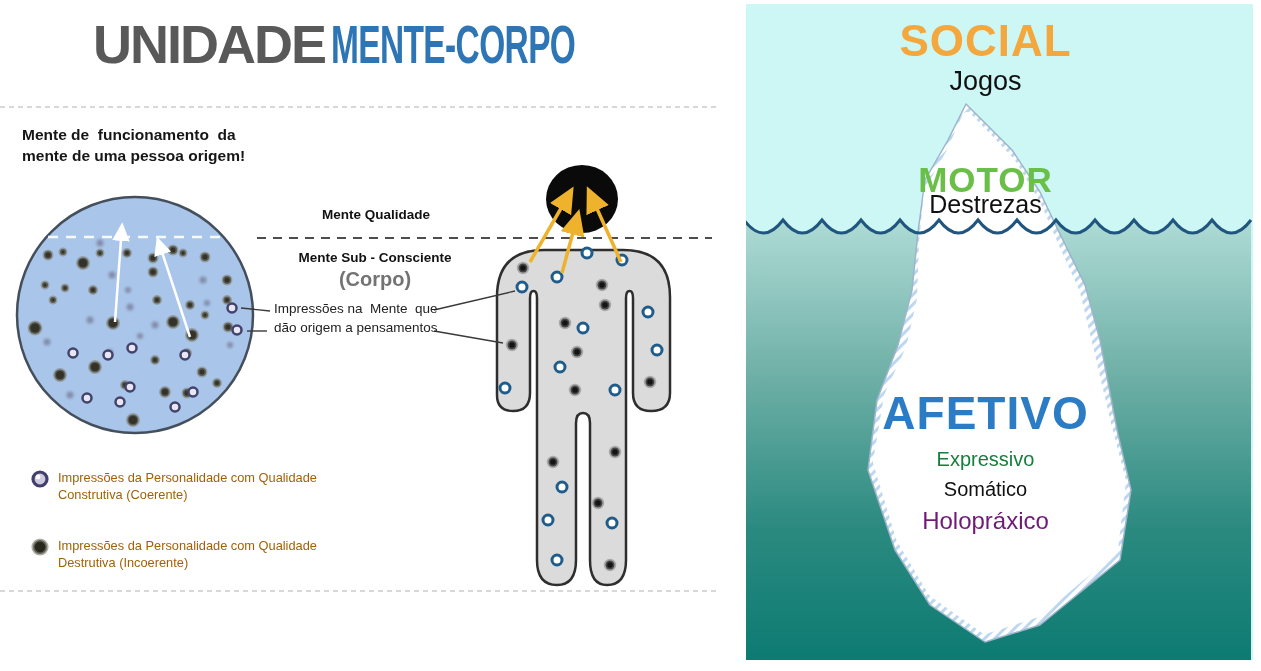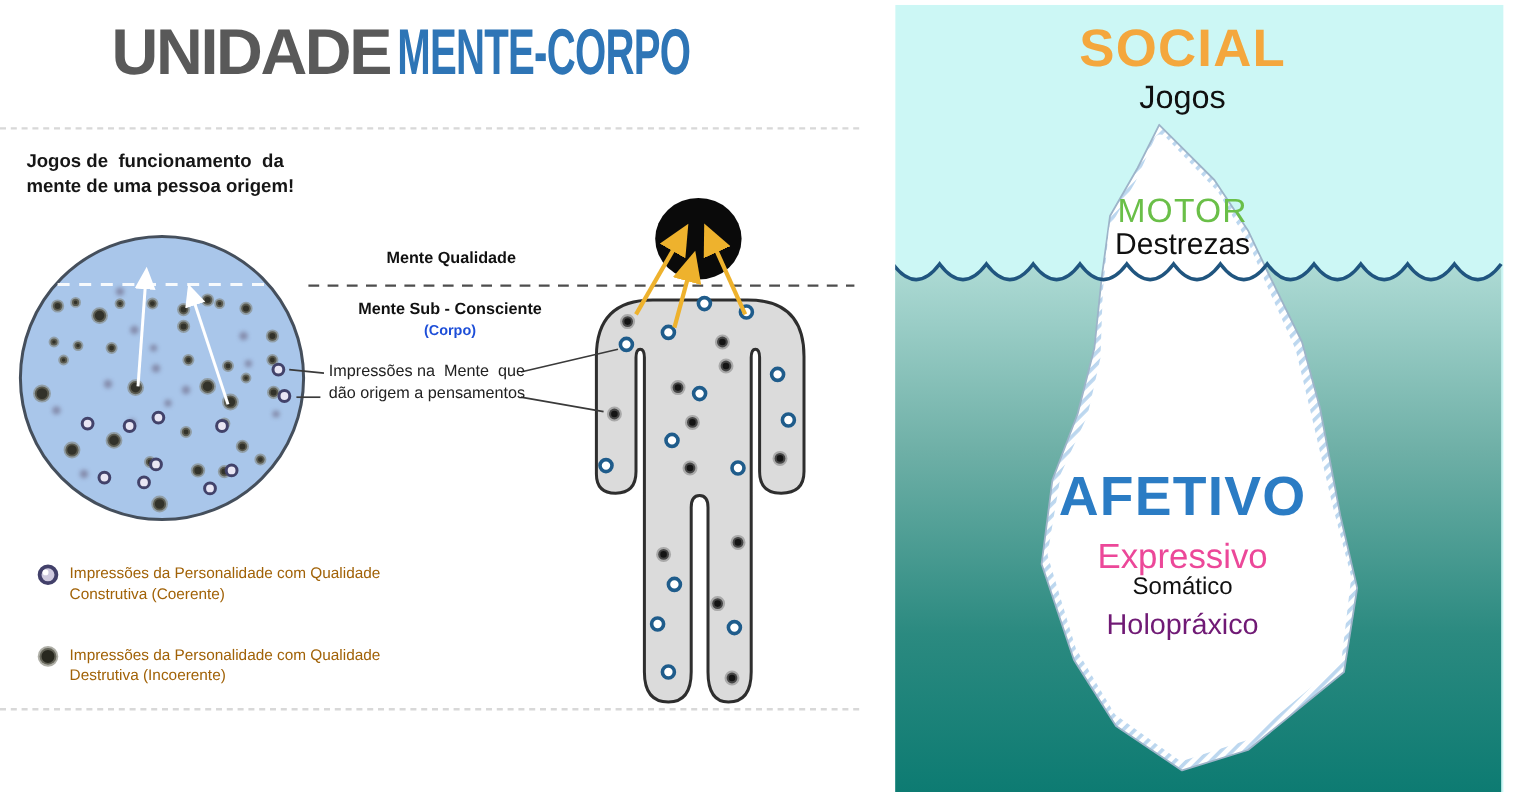--- a/index.html
+++ b/index.html
@@ -8,33 +8,33 @@
   .abs{position:absolute;}
   .pre{white-space:pre;}
   
   .title{left:93px;top:16px;font-size:54px;font-weight:bold;letter-spacing:-2px;line-height:56px;white-space:nowrap;}
   .title .t1{color:#595959;}
   .title .t2{color:#2e75b6;display:inline-block;transform:scaleX(.62);transform-origin:0 50%;
              letter-spacing:-1px;margin-left:6px;}
   .caption{left:22px;top:124px;font-size:15.5px;font-weight:bold;color:#161616;line-height:21px;}
   .lblC {top:207px;left:376px;transform:translateX(-50%);font-weight:bold;font-size:13.5px;color:#111;}
   .lblS {top:250px;left:375px;transform:translateX(-50%);font-weight:bold;font-size:13.5px;color:#111;}
-  .lblB {top:268px;left:375px;transform:translateX(-50%);font-weight:bold;font-size:12px;color:#1d4ed8;}
+  .lblB {top:268px;left:375px;transform:translateX(-50%);font-weight:bold;font-size:20px;color:#737373;}
   .note1{top:301px;left:274px;font-size:13.5px;color:#222;}
   .note2{top:320px;left:274px;font-size:13.5px;color:#222;}
   .lg{left:58px;font-size:12.8px;color:#a16207;line-height:17px;}
   
   #rpanel{left:746px;top:4px;width:479px;height:656px;border:0;}
   .rc{left:50%;transform:translateX(-50%);text-align:center;white-space:nowrap;}
   .social{top:12px;font-size:44px;font-weight:bold;color:#f4a73d;letter-spacing:1px;}
   .jogos{top:62px;font-size:27px;color:#101010;}
-  .motor{top:156px;font-size:28px;font-weight:normal;color:#6abf48;letter-spacing:1px;}
+  .motor{top:156px;font-size:35px;font-weight:bold;color:#6abf48;letter-spacing:1px;}
   .destrezas{top:186px;font-size:25px;color:#101010;}
   .afetivo{top:382px;font-size:46px;font-weight:bold;color:#2b7cc4;letter-spacing:1px;}
-  .sub1{top:444px;font-size:29px;color:#ec4899;}
+  .sub1{top:444px;font-size:20px;color:#15803d;}
   .sub2{top:474px;font-size:20px;color:#101010;}
   .sub3{top:503px;font-size:24px;color:#701a75;}
 </style>
 </head>
 <body>
 
 <div id="stage">
 
   <div class="abs" style="left:0;top:0;width:718px;height:626px;">
 
@@ -178,21 +178,21 @@
       </g>
       <g>
         <circle cx="40" cy="547" r="7" fill="#28281f" stroke="rgba(130,130,118,.65)" stroke-width="3.2"></circle>
       </g>
     </svg>
 
     <div class="abs title">
       <span class="t1">UNIDADE</span><span class="t2">MENTE-CORPO</span>
     </div>
     <div class="abs caption">
-      <div class="pre">Jogos de  funcionamento  da</div>
+      <div class="pre">Mente de  funcionamento  da</div>
       <div class="pre">mente de uma pessoa origem!</div>
     </div>
     <div class="abs lblC">Mente Qualidade</div>
     <div class="abs lblS">Mente Sub - Consciente</div>
     <div class="abs lblB">(Corpo)</div>
     <div class="abs note1 pre">Impressões na  Mente  que</div>
     <div class="abs note2 pre">dão origem a pensamentos</div>
 
     <div class="abs lg" style="top:469px;">
       <div>Impressões da Personalidade com Qualidade</div>

